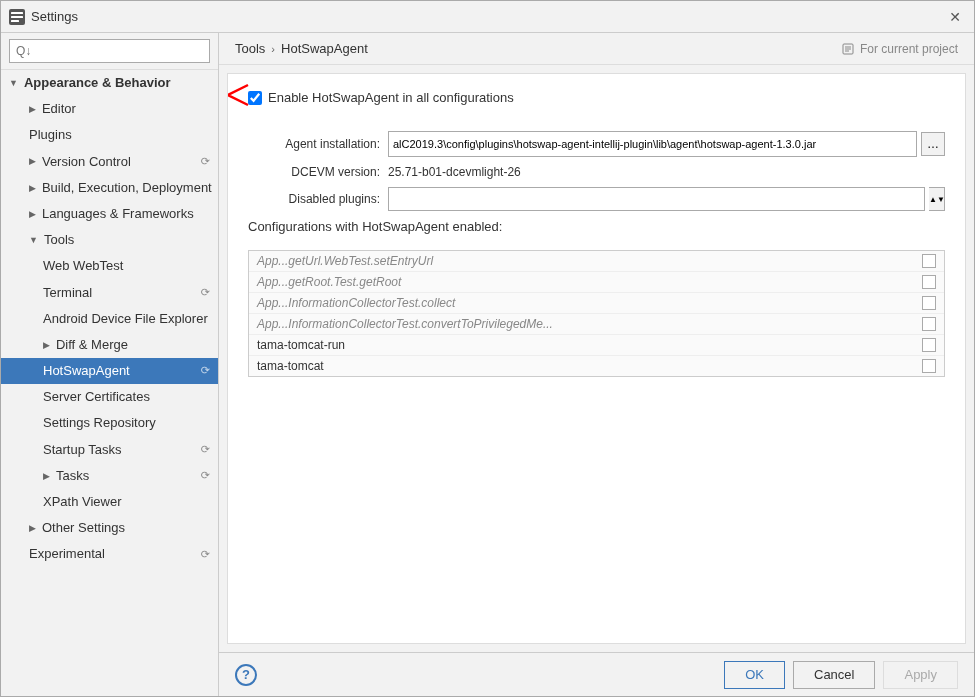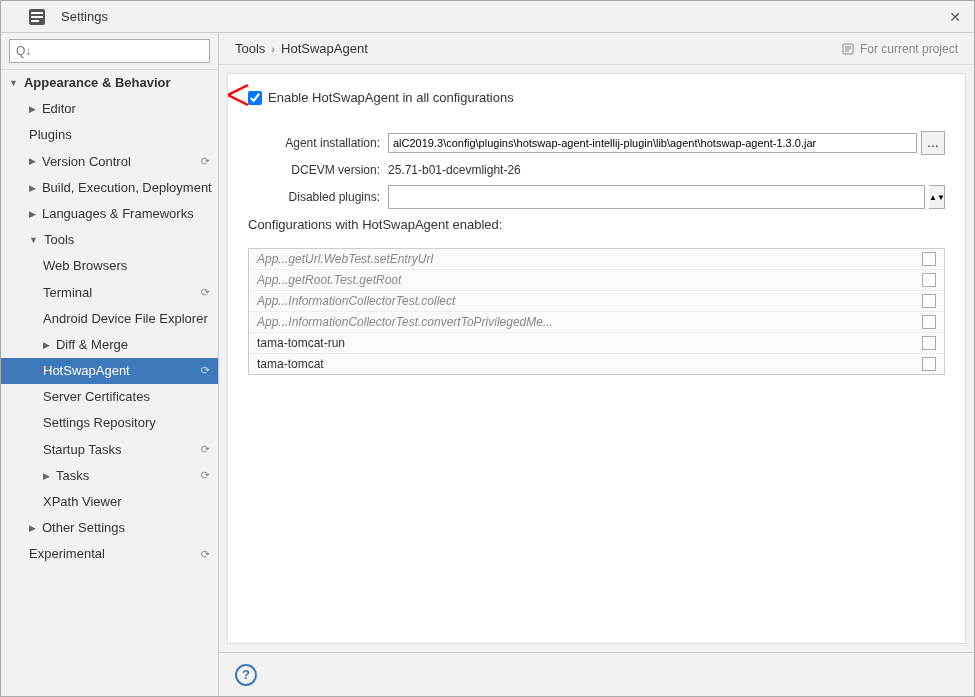--- a/index.html
+++ b/index.html
@@ -21,22 +21,21 @@
       display: flex;
       align-items: center;
       padding: 0 8px;
       border-bottom: 1px solid #ccc;
       justify-content: space-between;
       flex-shrink: 0;
     }
     .title-bar-left {
       display: flex;
       align-items: center;
-      gap: 16px;
-      margin-left: 20px;
+      gap: 6px;
     }
     .title-bar-icon {
       width: 16px; height: 16px;
       background: #555;
       border-radius: 2px;
       display: flex; align-items: center; justify-content: center;
       font-size: 9px; color: white; font-weight: bold;
     }
     .title-bar-text {
       font-size: 13px;
@@ -177,21 +176,21 @@
       flex-shrink: 0;
     }
     .form-value {
       flex: 1;
       display: flex;
       align-items: center;
       gap: 4px;
     }
     .form-input {
       flex: 1;
-      height: 20px;
+      height: 26px;
       border: 1px solid #aaa;
       padding: 2px 4px;
       font-size: 12px;
       background: white;
     }
     .browse-btn {
       width: 24px; height: 24px;
       border: 1px solid #aaa;
       background: #f2f2f2;
       cursor: pointer;
@@ -352,21 +351,21 @@
       </div>
       <div class="sidebar-item sub">
         <span class="expand-arrow">▶</span>
         <span>Languages &amp; Frameworks</span>
       </div>
       <div class="sidebar-item sub">
         <span class="expand-arrow">▼</span>
         <span>Tools</span>
       </div>
       <div class="sidebar-item sub2">
-        <span>Web Browsers</span>
+        <span>Web WebTest</span>
       </div>
       <div class="sidebar-item sub2">
         <span>Terminal</span>
         <span class="sync-icon">⟳</span>
       </div>
       <div class="sidebar-item sub2">
         <span>Android Device File Explorer</span>
       </div>
       <div class="sidebar-item sub2">
         <span class="expand-arrow">▶</span>
@@ -480,16 +479,21 @@
           </div>
           <div class="config-item">
             <span class="config-item-text visible">tama-tomcat</span>
             <div class="config-checkbox"></div>
           </div>
         </div>
       </div>
 
       <div class="bottom-bar">
         <button class="help-btn">?</button>
+        <div class="action-btns">
+          <button class="action-btn primary">OK</button>
+          <button class="action-btn">Cancel</button>
+          <button class="action-btn" disabled="">Apply</button>
+        </div>
       </div>
     </div>
   </div>
 </div>
 
 </body></html>

